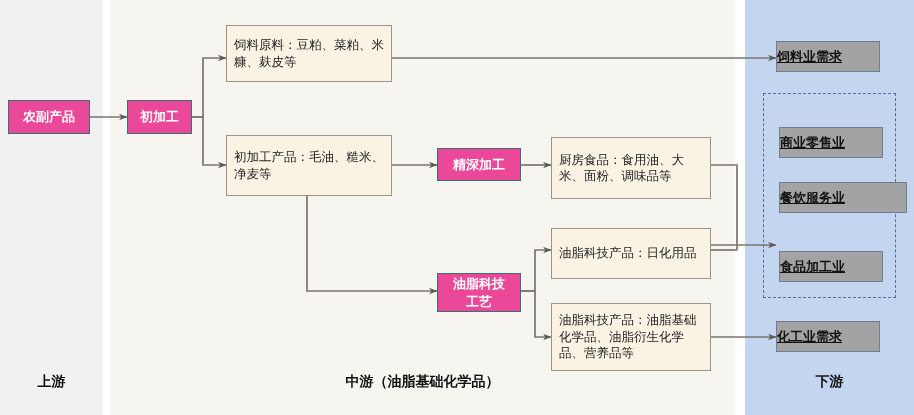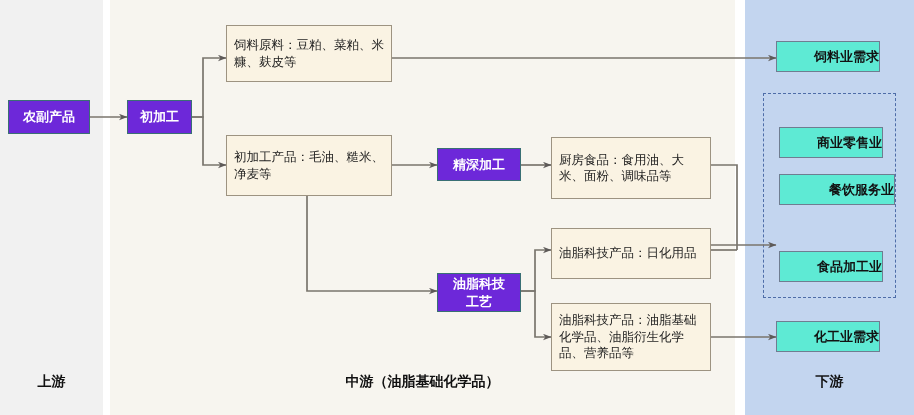--- a/index.html
+++ b/index.html
@@ -29,21 +29,21 @@
     position:absolute;
     box-sizing:border-box;
     display:flex;
     align-items:center;
     line-height:1.32;
   }
   .node .txt{display:block;width:100%;}
 
   
   .teal{
-    background:#6d28d9;
+    background:#ec4899;
     border:1px solid #3a6f74;
     color:#ffffff;
     font-weight:bold;
     font-size:13px;
     justify-content:center;
     text-align:center;
     box-shadow:0 0 0 0 rgba(0,0,0,0);
     font-family:Liberation Serif, serif;
   }
 
@@ -52,27 +52,28 @@
     background:#faf3e3;
     border:1px solid #9d9381;
     color:#1d1d1d;
     font-size:12.5px;
     padding:12px 7px;
     text-align:left;
   }
 
   
   .demand{
-    background:#5eead4;
+    background:#a3a3a3;
     border:1px solid #6f7d91;
     color:#121212;
     font-weight:bold;
     font-size:13px;
     justify-content:center;
-    text-align:right;
+    text-align:left;
+    text-decoration:underline;
   }
 
   
   #dashed-group{
     position:absolute;
     left:763px;top:93px;width:133px;height:205px;
     border:1px dashed #4e6da8;
     box-sizing:border-box;
     background:transparent;
   }
@@ -177,21 +178,21 @@
   </div>
 
   <div class="node demand" id="n-feeddemand" style="left:776px;top:41px;width:104px;height:31px;">
     <span class="txt">饲料业需求</span>
   </div>
 
   <div class="node demand" id="n-retail" style="left:779px;top:127px;width:104px;height:31px;">
     <span class="txt">商业零售业</span>
   </div>
 
-  <div class="node demand" id="n-catering" style="left:779px;top:174px;width:116px;height:31px;">
+  <div class="node demand" id="n-catering" style="left:779px;top:182px;width:128px;height:31px;">
     <span class="txt">餐饮服务业</span>
   </div>
 
   <div class="node demand" id="n-foodproc" style="left:779px;top:251px;width:104px;height:31px;">
     <span class="txt">食品加工业</span>
   </div>
 
   <div class="node demand" id="n-chemdemand" style="left:776px;top:321px;width:104px;height:31px;">
     <span class="txt">化工业需求</span>
   </div>

